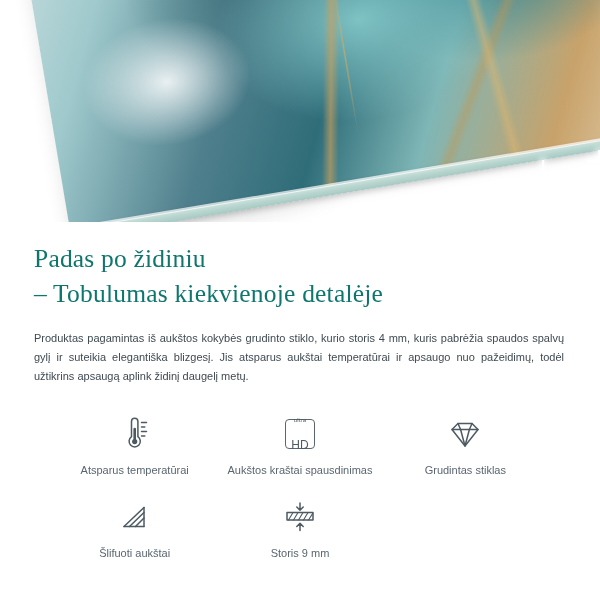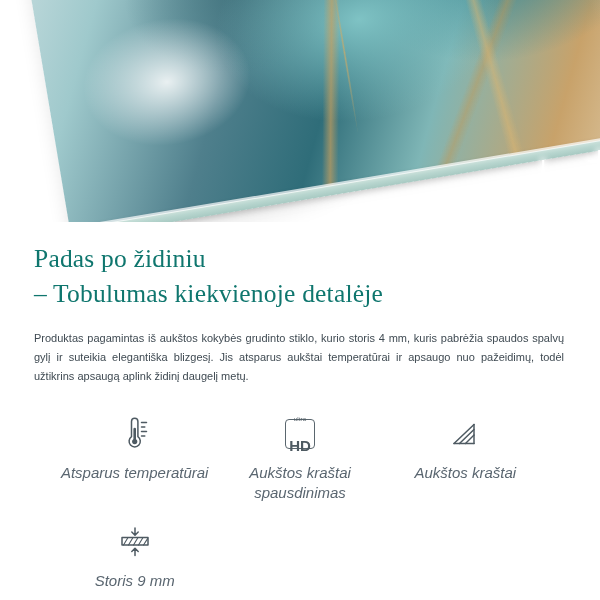--- a/index.html
+++ b/index.html
@@ -151,37 +151,36 @@
   }
   .feature .glyph {
     height: 44px;
     display: flex;
     align-items: center;
     justify-content: center;
     color: #4e5a62;
   }
   .feature .caption {
     margin-top: 7px;
-    font-size: 15px;
+    font-size: 11px;
     color: #5a6670;
     text-align: center;
     line-height: 1.3;
-    font-style: italic;
   }
   .ultrahd {
     width: 30px; height: 30px;
     border: 1.6px solid #5a666e;
     border-radius: 4px;
     display: flex; flex-direction: column;
     align-items: center; justify-content: center;
     color: #4e5a62;
     line-height: 1;
   }
   .ultrahd .u { font-size: 6px; letter-spacing: .2px; }
-  .ultrahd .hd { font-size: 15px; font-weight: 700; margin-top: 16px; }
+  .ultrahd .hd { font-size: 12px; font-weight: 400; margin-top: 16px; }
 </style>
 </head>
 <body>
 
 <div class="hero">
   <div class="hero-stage">
     <div class="corner-shadow"></div>
     <div class="panel"></div>
     <div class="panel-edge">
       <div class="edge-strip"></div>
@@ -234,32 +233,43 @@
       <div class="glyph">
         <div class="ultrahd">
           <span class="u">ultra</span>
           <span class="hd">HD</span>
         </div>
       </div>
       <div class="caption">Aukštos kraštai spausdinimas</div>
     </div>
 
 
+    <div class="feature">
+      <div class="glyph">
+        <svg width="38" height="34" viewBox="0 0 38 34" fill="none" stroke="#4e5a62" stroke-width="1.5" stroke-linecap="round" stroke-linejoin="round">
+          <path d="M6 12.5 12 6.5h14l6 6L19 29z"></path>
+          <path d="M6 12.5h26"></path>
+          <path d="M12 6.5l2.6 6M26 6.5l-2.6 6"></path>
+          <path d="M14.6 12.5 19 29l4.4-16.5"></path>
+        </svg>
+      </div>
+      <div class="caption">Grudintas stiklas</div>
+    </div>
 
     <div class="feature">
       <div class="glyph">
         <svg width="38" height="34" viewBox="0 0 38 34" fill="none" stroke="#4e5a62" stroke-width="1.5" stroke-linecap="round" stroke-linejoin="round">
           <path d="M8 26.5 28 7.5"></path>
           <path d="M13.5 26.5 28 12.5"></path>
           <path d="M19.5 26.5 28 18"></path>
           <path d="M8 26.5h20"></path>
           <path d="M28 26.5V7.5"></path>
         </svg>
       </div>
-      <div class="caption">Aukštos kraštai</div>
+      <div class="caption">Šlifuoti aukštai</div>
     </div>
 
     <div class="feature">
       <div class="glyph">
         <svg width="38" height="36" viewBox="0 0 38 36" fill="none" stroke="#4e5a62" stroke-width="1.5" stroke-linecap="round" stroke-linejoin="round">
           <path d="M19 4v6.5M15.8 8l3.2 3.2L22.2 8"></path>
           <rect x="6" y="13.5" width="26" height="7.5"></rect>
           <path d="M7.5 21 12 13.5M12.5 21 17 13.5M17.5 21 22 13.5M22.5 21 27 13.5M27.5 21 31.6 14.6" stroke-width="1.1"></path>
           <path d="M19 31.5V25M15.8 27.5l3.2-3.2 3.2 3.2"></path>
         </svg>

